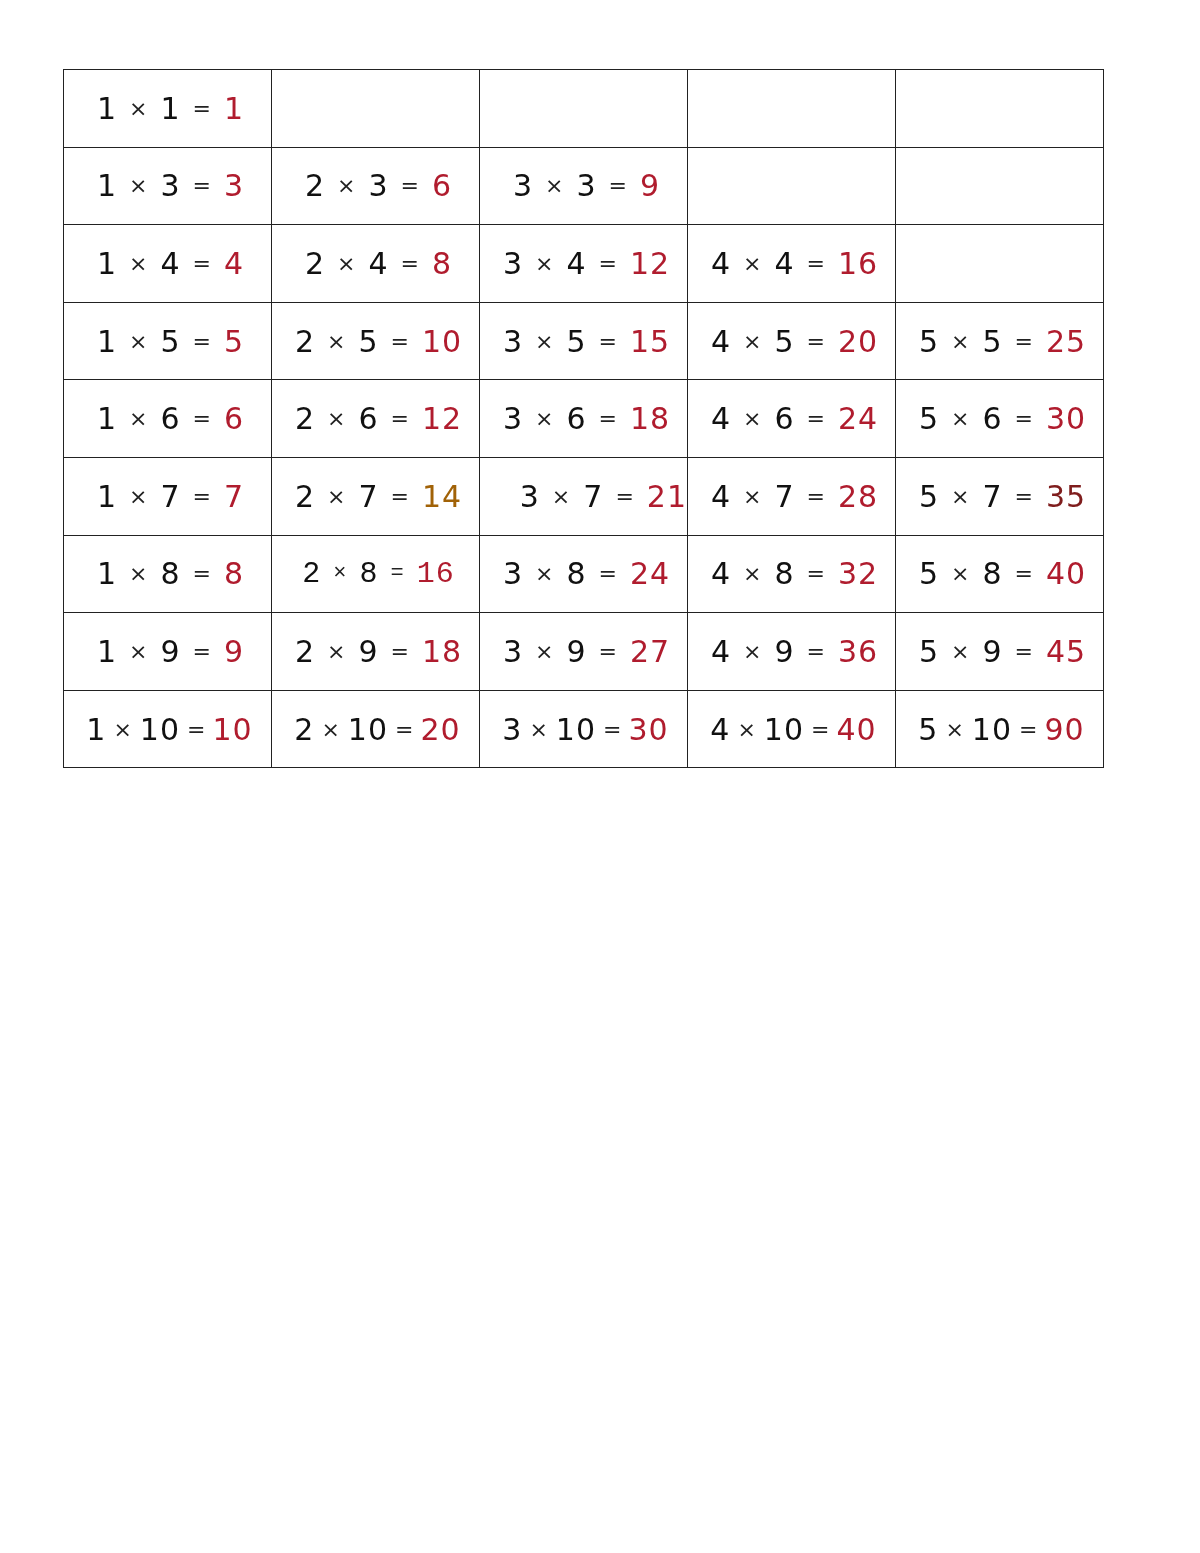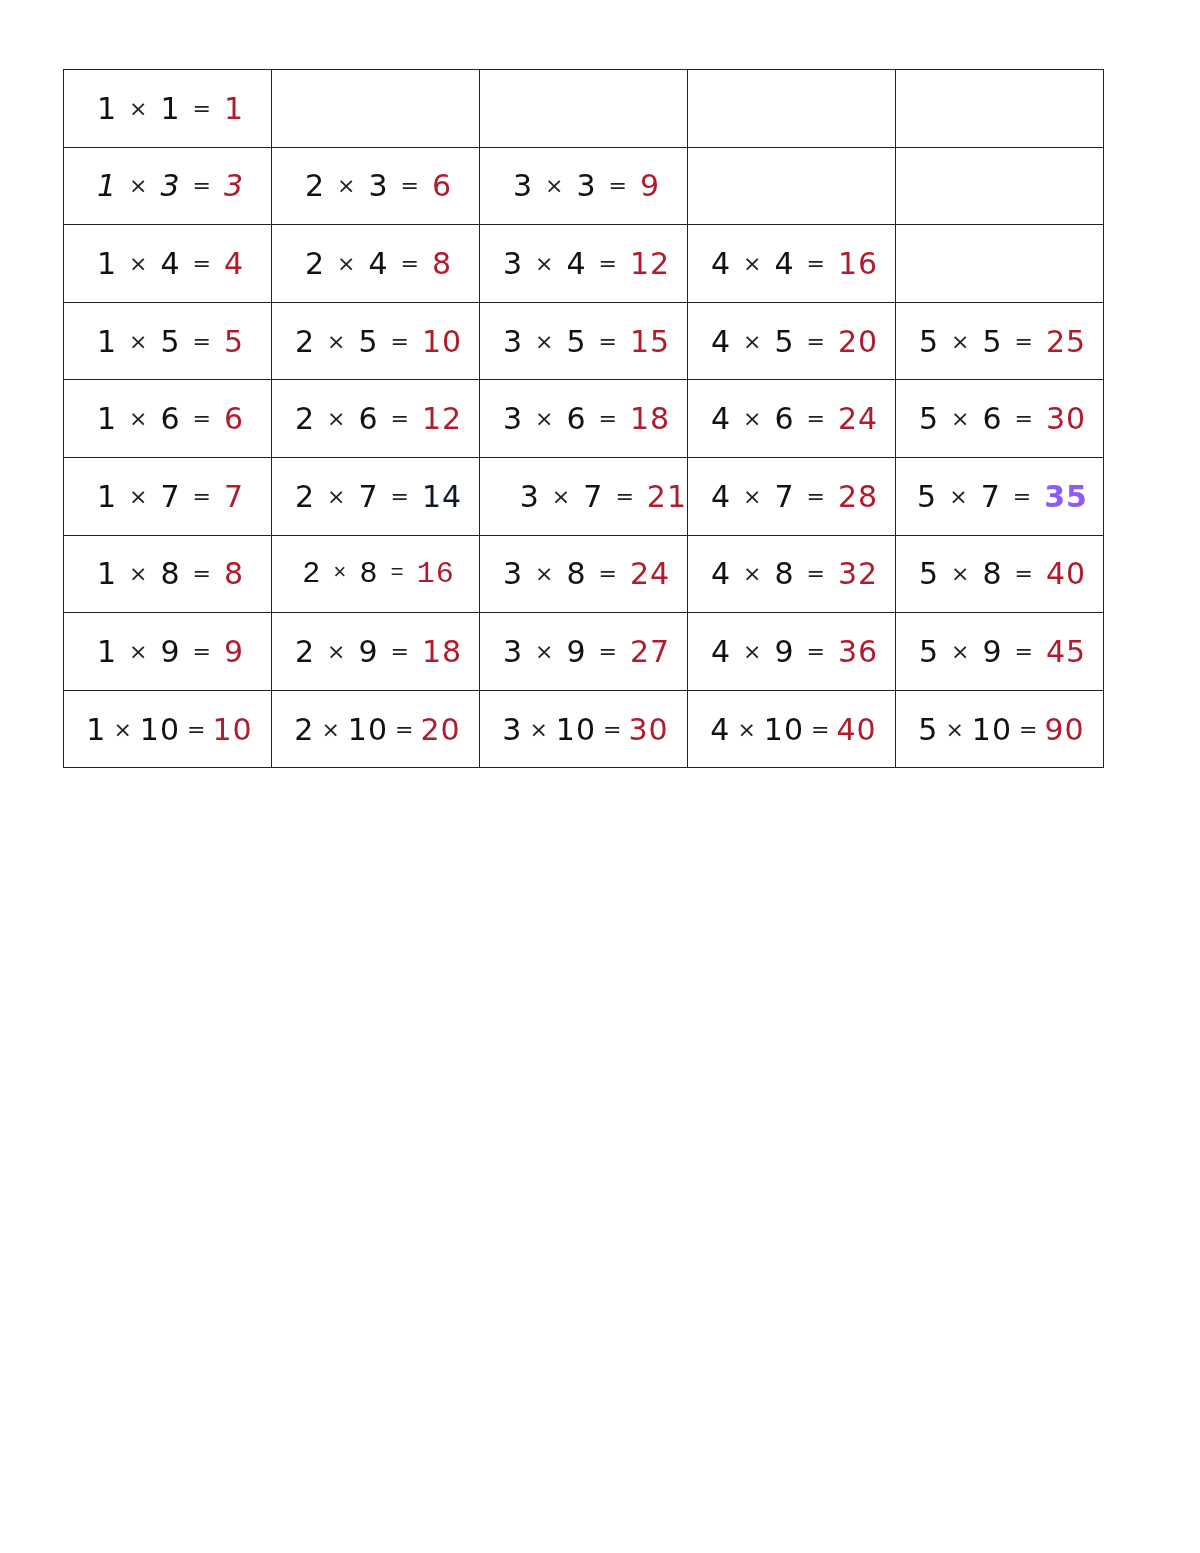--- a/index.html
+++ b/index.html
@@ -38,21 +38,21 @@
 <table class="sheet">
   <tbody id="tbody">
       <tr>
         <td style="border-color: rgb(34, 34, 34);"><span class="eq"><span class="num">1</span><span class="op">×</span><span class="num">1</span><span class="op">=</span><span class="res" style="color: rgb(176, 28, 46);">1</span></span></td>
         <td style="border-color: rgb(34, 34, 34);"></td>
         <td style="border-color: rgb(34, 34, 34);"></td>
         <td style="border-color: rgb(34, 34, 34);"></td>
         <td style="border-color: rgb(34, 34, 34);"></td>
       </tr>
       <tr>
-        <td style="border-color: rgb(34, 34, 34); font-style: italic;"><span class="eq"><span class="num">1</span><span class="op">×</span><span class="num">3</span><span class="op">=</span><span class="res" style="color: rgb(176, 28, 46);">3</span></span></td>
+        <td style="border-color: rgb(34, 34, 34);"><span class="eq"><span class="num">1</span><span class="op">×</span><span class="num">3</span><span class="op">=</span><span class="res" style="color: rgb(176, 28, 46);">3</span></span></td>
         <td style="border-color: rgb(34, 34, 34);"><span class="eq"><span class="num">2</span><span class="op">×</span><span class="num">3</span><span class="op">=</span><span class="res" style="color: rgb(176, 28, 46);">6</span></span></td>
         <td style="border-color: rgb(34, 34, 34);"><span class="eq"><span class="num">3</span><span class="op">×</span><span class="num">3</span><span class="op">=</span><span class="res" style="color: rgb(176, 28, 46);">9</span></span></td>
         <td style="border-color: rgb(34, 34, 34);"></td>
         <td style="border-color: rgb(34, 34, 34);"></td>
       </tr>
       <tr>
         <td style="border-color: rgb(34, 34, 34);"><span class="eq"><span class="num">1</span><span class="op">×</span><span class="num">4</span><span class="op">=</span><span class="res" style="color: rgb(176, 28, 46);">4</span></span></td>
         <td style="border-color: rgb(34, 34, 34);"><span class="eq"><span class="num">2</span><span class="op">×</span><span class="num">4</span><span class="op">=</span><span class="res" style="color: rgb(176, 28, 46);">8</span></span></td>
         <td style="border-color: rgb(34, 34, 34);"><span class="eq"><span class="num">3</span><span class="op">×</span><span class="num">4</span><span class="op">=</span><span class="res" style="color: rgb(176, 28, 46);">12</span></span></td>
         <td style="border-color: rgb(34, 34, 34);"><span class="eq"><span class="num">4</span><span class="op">×</span><span class="num">4</span><span class="op">=</span><span class="res" style="color: rgb(176, 28, 46);">16</span></span></td>
@@ -67,24 +67,24 @@
       </tr>
       <tr>
         <td style="border-color: rgb(34, 34, 34);"><span class="eq"><span class="num">1</span><span class="op">×</span><span class="num">6</span><span class="op">=</span><span class="res" style="color: rgb(176, 28, 46);">6</span></span></td>
         <td style="border-color: rgb(34, 34, 34);"><span class="eq"><span class="num">2</span><span class="op">×</span><span class="num">6</span><span class="op">=</span><span class="res" style="color: rgb(176, 28, 46);">12</span></span></td>
         <td style="border-color: rgb(34, 34, 34);"><span class="eq"><span class="num">3</span><span class="op">×</span><span class="num">6</span><span class="op">=</span><span class="res" style="color: rgb(176, 28, 46);">18</span></span></td>
         <td style="border-color: rgb(34, 34, 34);"><span class="eq"><span class="num">4</span><span class="op">×</span><span class="num">6</span><span class="op">=</span><span class="res" style="color: rgb(176, 28, 46);">24</span></span></td>
         <td style="border-color: rgb(34, 34, 34);"><span class="eq"><span class="num">5</span><span class="op">×</span><span class="num">6</span><span class="op">=</span><span class="res" style="color: rgb(176, 28, 46);">30</span></span></td>
       </tr>
       <tr>
         <td style="border-color: rgb(34, 34, 34);"><span class="eq"><span class="num">1</span><span class="op">×</span><span class="num">7</span><span class="op">=</span><span class="res" style="color: rgb(176, 28, 46);">7</span></span></td>
-        <td style="border-color: rgb(34, 34, 34);"><span class="eq"><span class="num">2</span><span class="op">×</span><span class="num">7</span><span class="op">=</span><span class="res" style="color: #0f172a;">14</span></span></td>
+        <td style="border-color: rgb(34, 34, 34);"><span class="eq"><span class="num">2</span><span class="op">×</span><span class="num">7</span><span class="op">=</span><span class="res" style="color: #a16207;">14</span></span></td>
         <td style="border-color: rgb(34, 34, 34); text-align: right;"><span class="eq"><span class="num">3</span><span class="op">×</span><span class="num">7</span><span class="op">=</span><span class="res" style="color: rgb(176, 28, 46);">21</span></span></td>
         <td style="border-color: rgb(34, 34, 34);"><span class="eq"><span class="num">4</span><span class="op">×</span><span class="num">7</span><span class="op">=</span><span class="res" style="color: rgb(176, 28, 46);">28</span></span></td>
-        <td style="border-color: rgb(34, 34, 34);"><span class="eq"><span class="num">5</span><span class="op">×</span><span class="num">7</span><span class="op">=</span><span class="res" style="color: #8b5cf6; font-weight: bold;">35</span></span></td>
+        <td style="border-color: rgb(34, 34, 34);"><span class="eq"><span class="num">5</span><span class="op">×</span><span class="num">7</span><span class="op">=</span><span class="res" style="color: #7f1d1d;">35</span></span></td>
       </tr>
       <tr>
         <td style="border-color: rgb(34, 34, 34);"><span class="eq"><span class="num">1</span><span class="op">×</span><span class="num">8</span><span class="op">=</span><span class="res" style="color: rgb(176, 28, 46);">8</span></span></td>
         <td style="border-color: rgb(34, 34, 34); font-family: Liberation Mono, monospace;"><span class="eq"><span class="num">2</span><span class="op">×</span><span class="num">8</span><span class="op">=</span><span class="res" style="color: rgb(176, 28, 46);">16</span></span></td>
         <td style="border-color: rgb(34, 34, 34);"><span class="eq"><span class="num">3</span><span class="op">×</span><span class="num">8</span><span class="op">=</span><span class="res" style="color: rgb(176, 28, 46);">24</span></span></td>
         <td style="border-color: rgb(34, 34, 34);"><span class="eq"><span class="num">4</span><span class="op">×</span><span class="num">8</span><span class="op">=</span><span class="res" style="color: rgb(176, 28, 46);">32</span></span></td>
         <td style="border-color: rgb(34, 34, 34);"><span class="eq"><span class="num">5</span><span class="op">×</span><span class="num">8</span><span class="op">=</span><span class="res" style="color: rgb(176, 28, 46);">40</span></span></td>
       </tr>
       <tr>
         <td style="border-color: rgb(34, 34, 34);"><span class="eq"><span class="num">1</span><span class="op">×</span><span class="num">9</span><span class="op">=</span><span class="res" style="color: rgb(176, 28, 46);">9</span></span></td>

